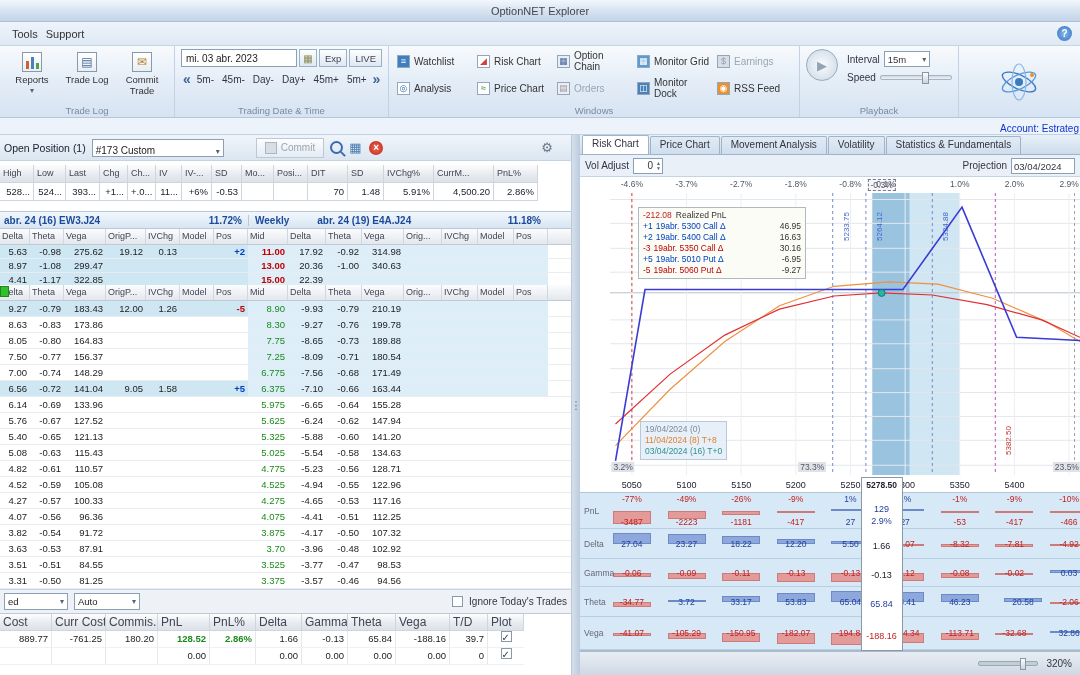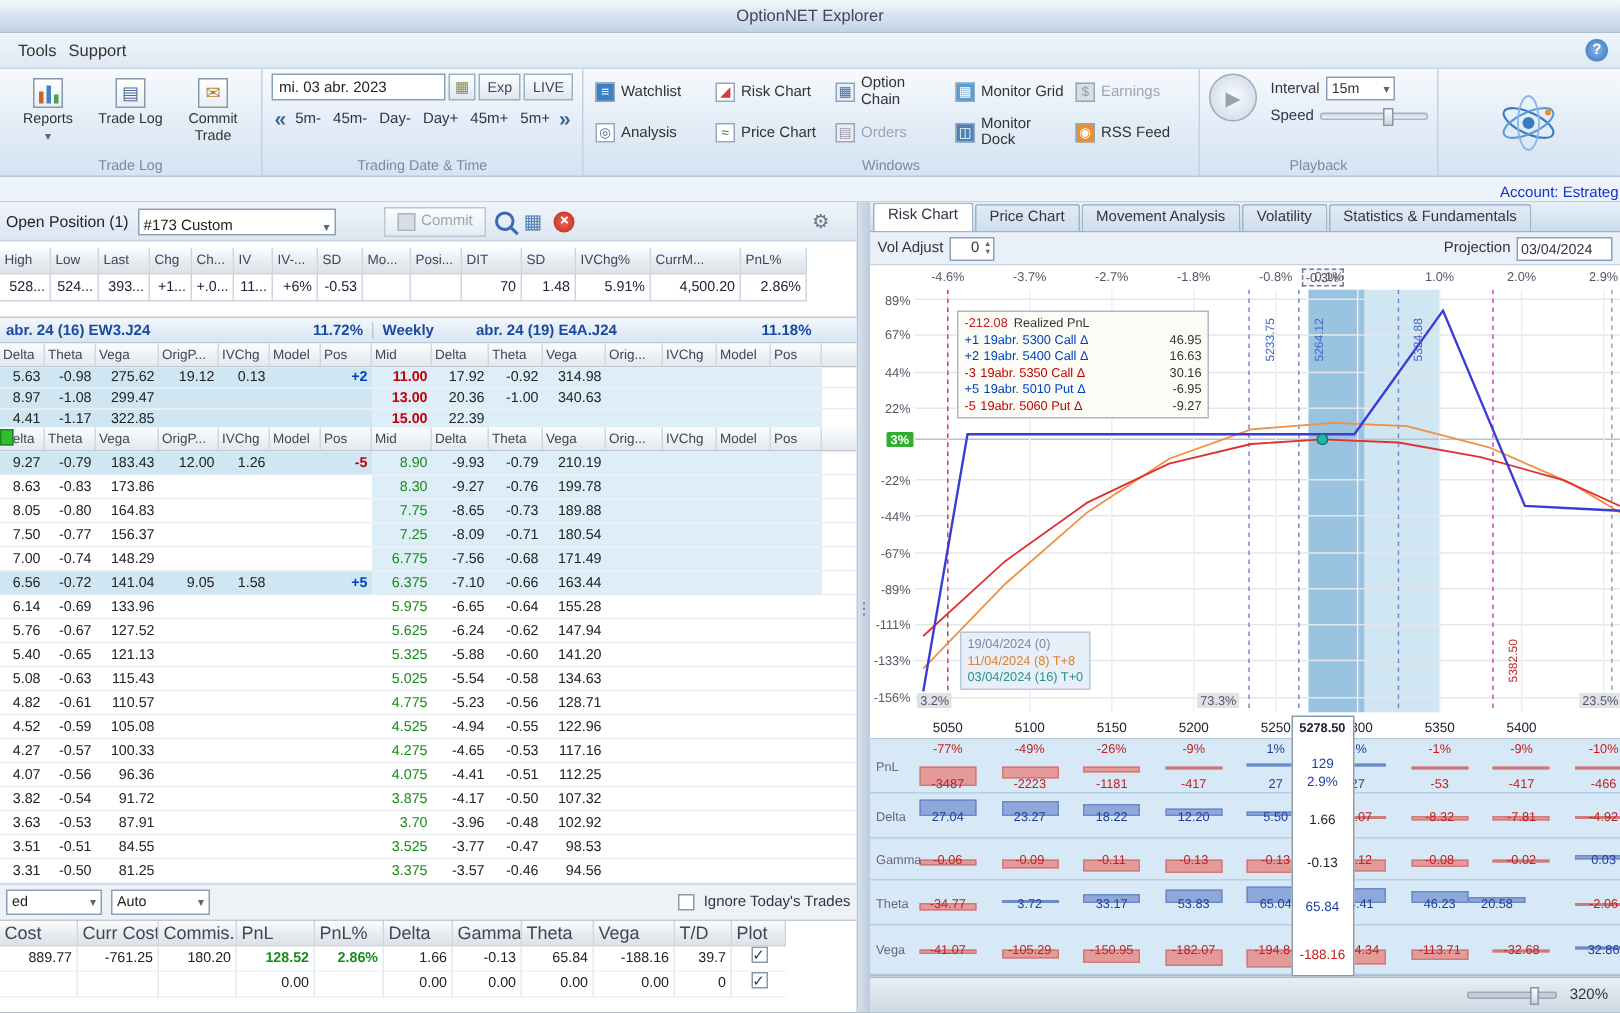--- a/index.html
+++ b/index.html
@@ -919,34 +919,20 @@
             <span class="tax" style="left: 106.512px;">-3.7%</span>
             <span class="tax" style="left: 161.163px;">-2.7%</span>
             <span class="tax" style="left: 215.814px;">-1.8%</span>
             <span class="tax" style="left: 270.465px;">-0.8%</span>
             <span class="tax boxed" style="left: 301.616px;">-0.3%</span>
             <span class="tax" style="left: 306px;">0.1%</span>
             <span class="tax" style="left: 379.767px;">1.0%</span>
             <span class="tax" style="left: 434.419px;">2.0%</span>
             <span class="tax" style="left: 489.07px;">2.9%</span>
           </div>
-        <div id="ylabels" style="position:absolute;left:0;top:0;width:30px;height:100%">
-            <span class="yax" style="top: 22.5077px;">89%</span>
-            <span class="yax" style="top: 46.3692px;">67%</span>
-            <span class="yax" style="top: 71.3154px;">44%</span>
-            <span class="yax" style="top: 95.1769px;">22%</span>
-            <span class="yax ycur" style="top: 115.785px;">3%</span>
-            <span class="yax" style="top: 142.9px;">-22%</span>
-            <span class="yax" style="top: 166.762px;">-44%</span>
-            <span class="yax" style="top: 191.708px;">-67%</span>
-            <span class="yax" style="top: 215.569px;">-89%</span>
-            <span class="yax" style="top: 239.431px;">-111%</span>
-            <span class="yax" style="top: 263.292px;">-133%</span>
-            <span class="yax" style="top: 288.238px;">-156%</span>
-          </div>
         <svg id="risk-svg" width="470" height="282">
             <rect x="262.3255813953488" y="0" width="87.44186046511629" height="282" fill="rgba(150,200,228,0.45)"></rect>
             <rect x="262.3255813953488" y="0" width="37.16279069767444" height="282" fill="rgba(100,160,205,0.5)"></rect>
             <line x1="0" x2="470" y1="6.507692307692308" y2="6.507692307692308" stroke="#e3e7eb"></line>
             <line x1="0" x2="470" y1="30.36923076923077" y2="30.36923076923077" stroke="#e3e7eb"></line>
             <line x1="0" x2="470" y1="55.315384615384616" y2="55.315384615384616" stroke="#e3e7eb"></line>
             <line x1="0" x2="470" y1="79.17692307692307" y2="79.17692307692307" stroke="#e3e7eb"></line>
             <line x1="0" x2="470" y1="99.78461538461539" y2="99.78461538461539" stroke="#b9c2cc"></line>
             <line x1="0" x2="470" y1="126.9" y2="126.9" stroke="#e3e7eb"></line>
             <line x1="0" x2="470" y1="150.76153846153846" y2="150.76153846153846" stroke="#e3e7eb"></line>
@@ -1192,21 +1178,21 @@
               <span class="gl mid lpos">65.04</span>
             </div>
             <div class="gcell" style="left: 303.116px;">
               <div class="gbar bpos" style="height: 9.42966px; bottom: 50%;"></div>
               <span class="gl mid lpos">58.41</span>
             </div>
             <div class="gcell" style="left: 357.767px;">
               <div class="gbar bpos" style="height: 7.46333px; bottom: 50%;"></div>
               <span class="gl mid lpos">46.23</span>
             </div>
-            <div class="gcell" style="left: 396px;">
+            <div class="gcell" style="left: 421px;">
               <div class="gbar bpos" style="height: 3.32242px; bottom: 50%;"></div>
               <span class="gl mid lpos">20.58</span>
             </div>
             <div class="gcell" style="left: 467.07px;">
               <div class="gbar bneg" style="height: 2px; top: 50%;"></div>
               <span class="gl mid lneg">-2.06</span>
             </div>
           </div>
         <div class="grow gr-vega">
             <span class="glab">Vega</span>

